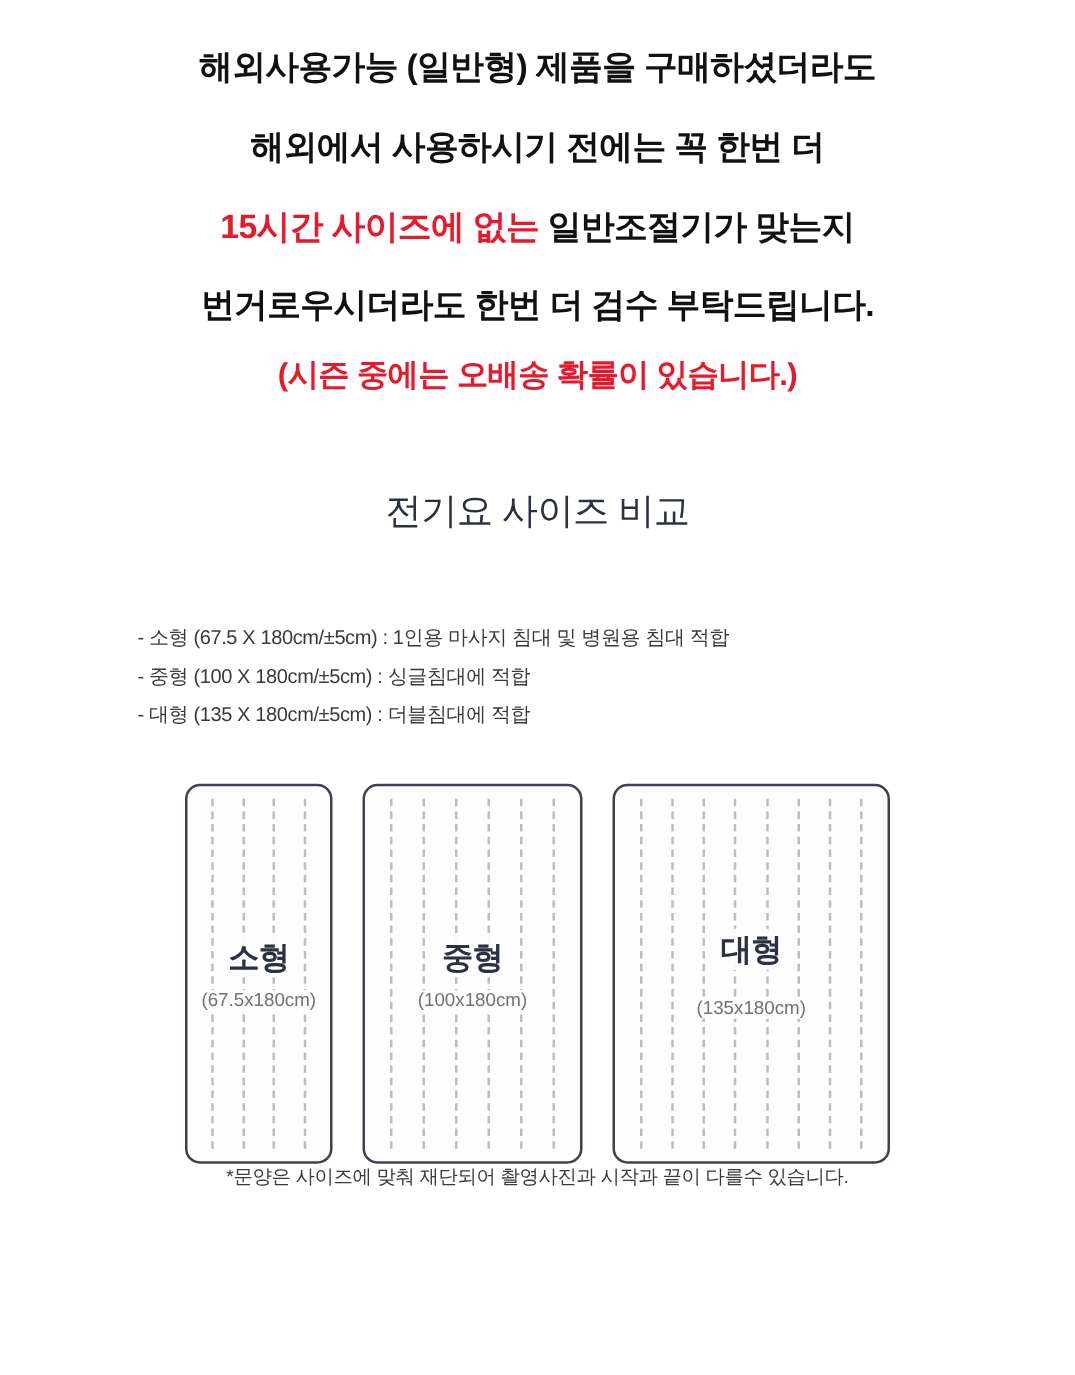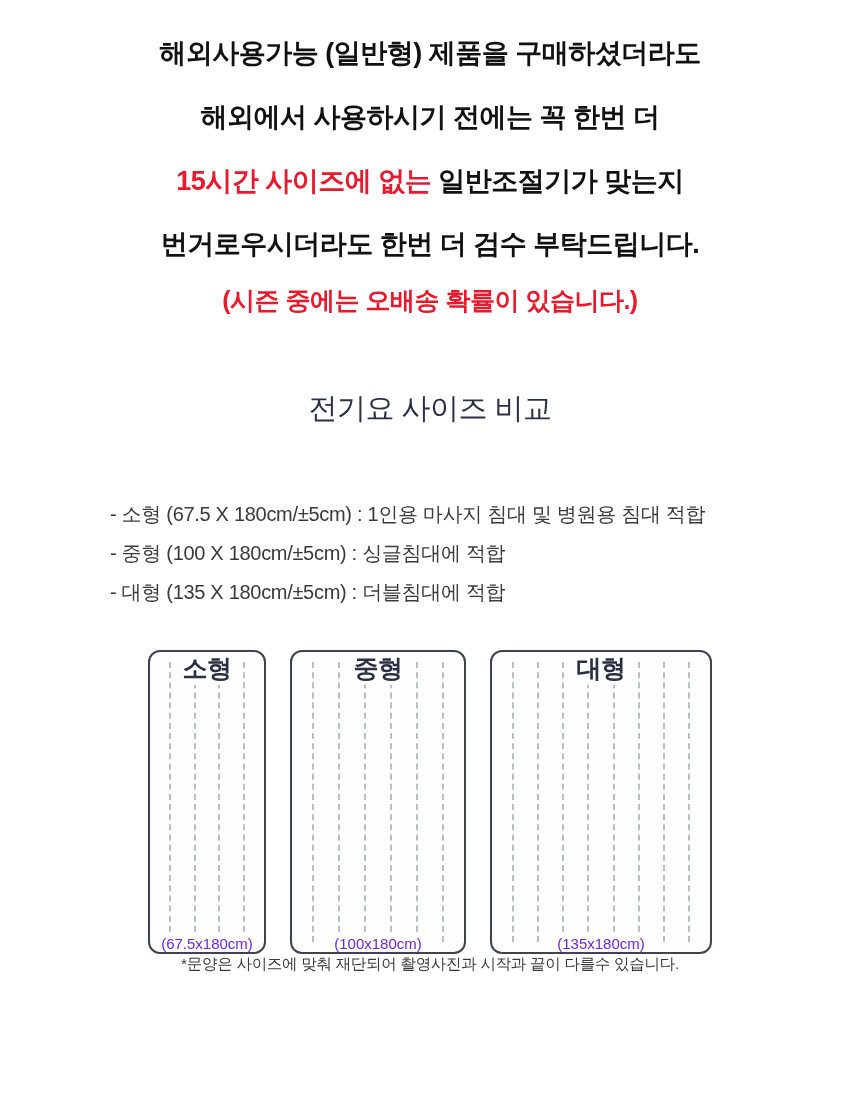--- a/index.html
+++ b/index.html
@@ -47,21 +47,21 @@
     text-align: center;
     font-size: 29px;
     font-weight: normal;
     color: #2b3142;
     letter-spacing: -0.5px;
   }
 
   
   .spec-list {
     margin: 66px 0 0 110px;
-    font-size: 20px;
+    font-size: 16px;
     color: #3a3a3a;
     line-height: 1.95;
     letter-spacing: -0.3px;
   }
   .spec-item { white-space: nowrap; }
 
   
   .mats {
     margin-top: 38px;
     display: flex;
@@ -71,21 +71,21 @@
   }
   .mat {
     border: 2px solid #3d4350;
     border-radius: 12px;
     background: #fdfdfd;
     position: relative;
     height: 300px;
     display: flex;
     flex-direction: column;
     align-items: center;
-    justify-content: space-between;
+    justify-content: center;
     overflow: hidden;
   }
   .mat .stripes {
     position: absolute;
     inset: 10px 8px;
     display: flex;
     justify-content: space-around;
     align-items: stretch;
     pointer-events: none;
   }
@@ -102,21 +102,21 @@
     color: #2b3142;
     background: rgba(253,253,253,0.92);
     padding: 0 6px;
     letter-spacing: -0.5px;
   }
   .mat-dim {
     position: relative;
     z-index: 2;
     margin-top: 10px;
     font-size: 15px;
-    color: #6d28d9;
+    color: #737373;
     background: rgba(253,253,253,0.92);
     padding: 0 4px;
     white-space: nowrap;
   }
   .mat.small  { width: 114px; }
   .mat.medium { width: 172px; }
   .mat.large  { width: 218px; gap: 12px; }
 
   
   .footnote {

